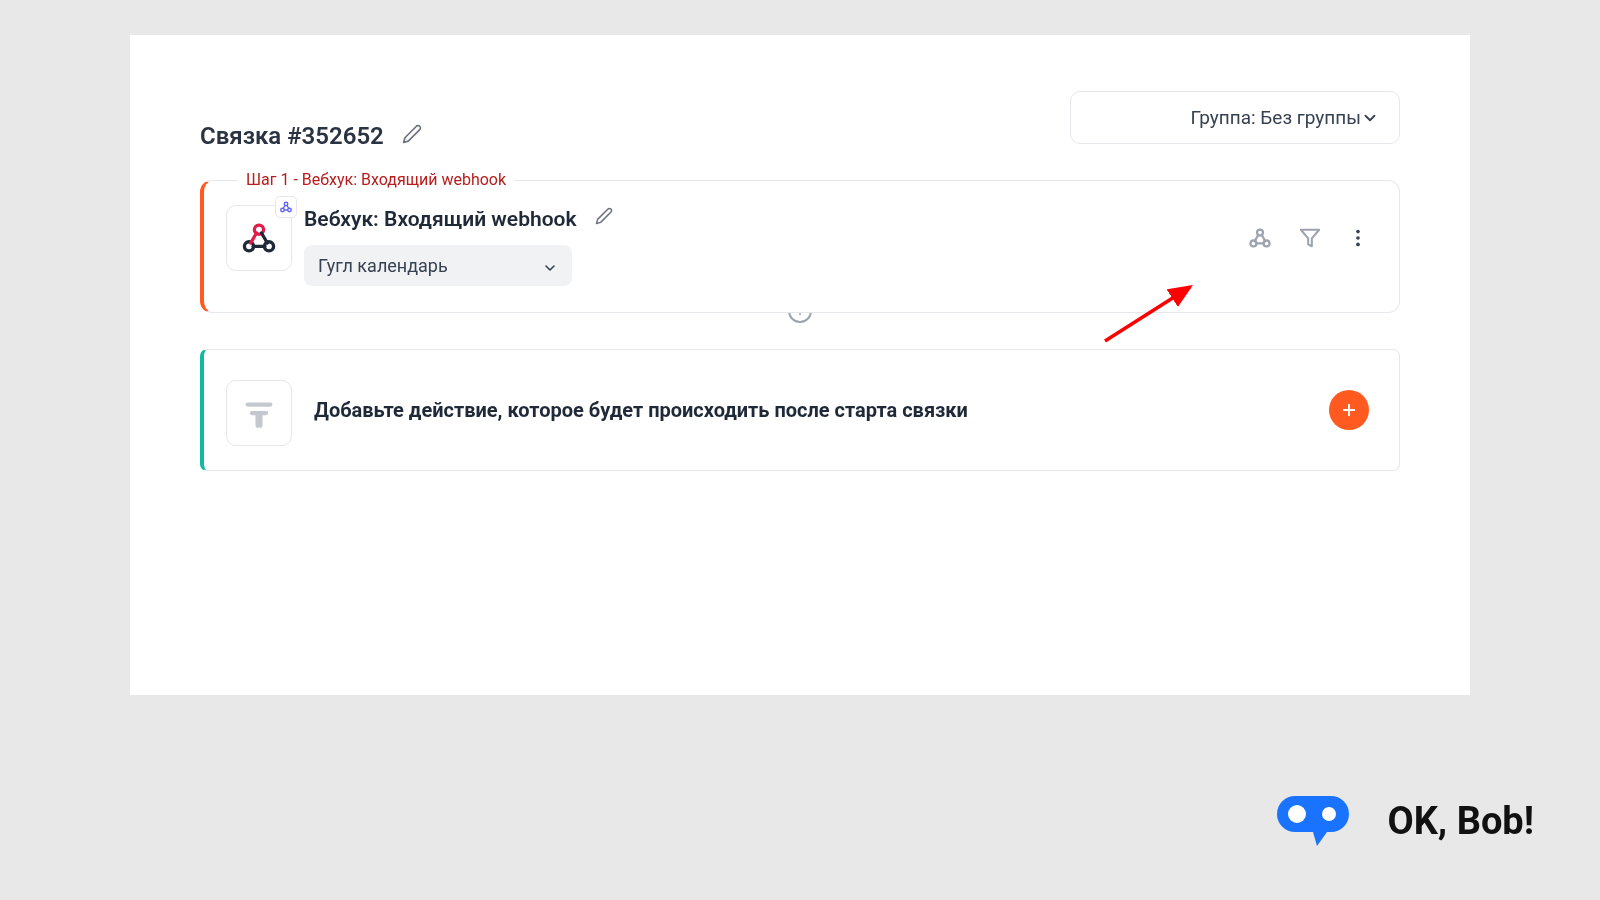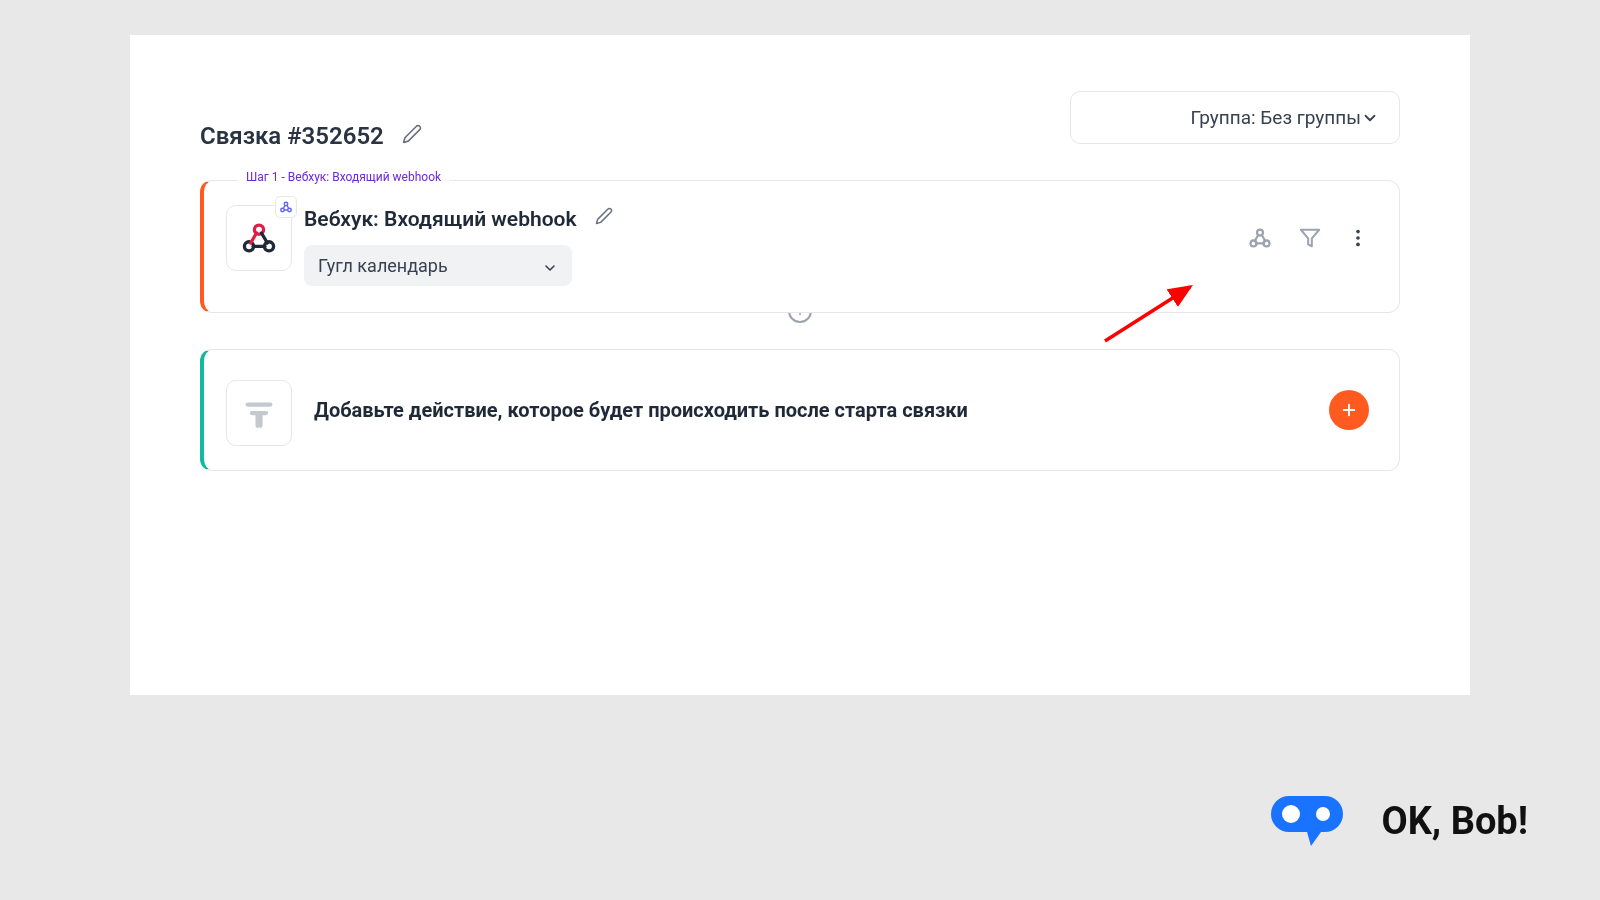--- a/index.html
+++ b/index.html
@@ -63,22 +63,22 @@
     padding: 26px 30px 26px 100px;
   }
   .step-card.orange-edge { border-left: 4px solid #ff5a1f; }
 
   .step-label {
     position: absolute;
     top: -11px;
     left: 34px;
     background: #fff;
     padding: 0 8px;
-    font-size: 12px;
-    color: #6d28d9;
+    font-size: 16px;
+    color: #b91c1c;
   }
 
   .step-logo {
     position: absolute;
     left: 22px;
     top: 24px;
     width: 66px;
     height: 66px;
     border: 1px solid #e5e7eb;
     border-radius: 10px;
@@ -154,21 +154,21 @@
     line-height: 1;
     cursor: pointer;
     background: #fff;
     margin-top: -12px;
   }
 
   .action-card {
     position: relative;
     margin: 0 70px;
     border: 1px solid #e5e7eb;
-    border-radius: 12px;
+    border-radius: 7px;
     border-left: 4px solid #10b9a0;
     background: #fff;
     padding: 40px 30px 40px 110px;
     display: flex;
     align-items: center;
     justify-content: space-between;
   }
   .action-logo {
     position: absolute;
     left: 22px;
@@ -204,21 +204,21 @@
   .arrow {
     position: absolute;
     left: 965px;
     top: 246px;
     pointer-events: none;
   }
 
   
   .brand {
     position: absolute;
-    right: 72px;
+    right: 66px;
     bottom: 50px;
     display: flex;
     align-items: center;
     gap: 32px;
   }
   .brand-text {
     font-size: 38px;
     font-weight: 700;
     color: #111;
   }

